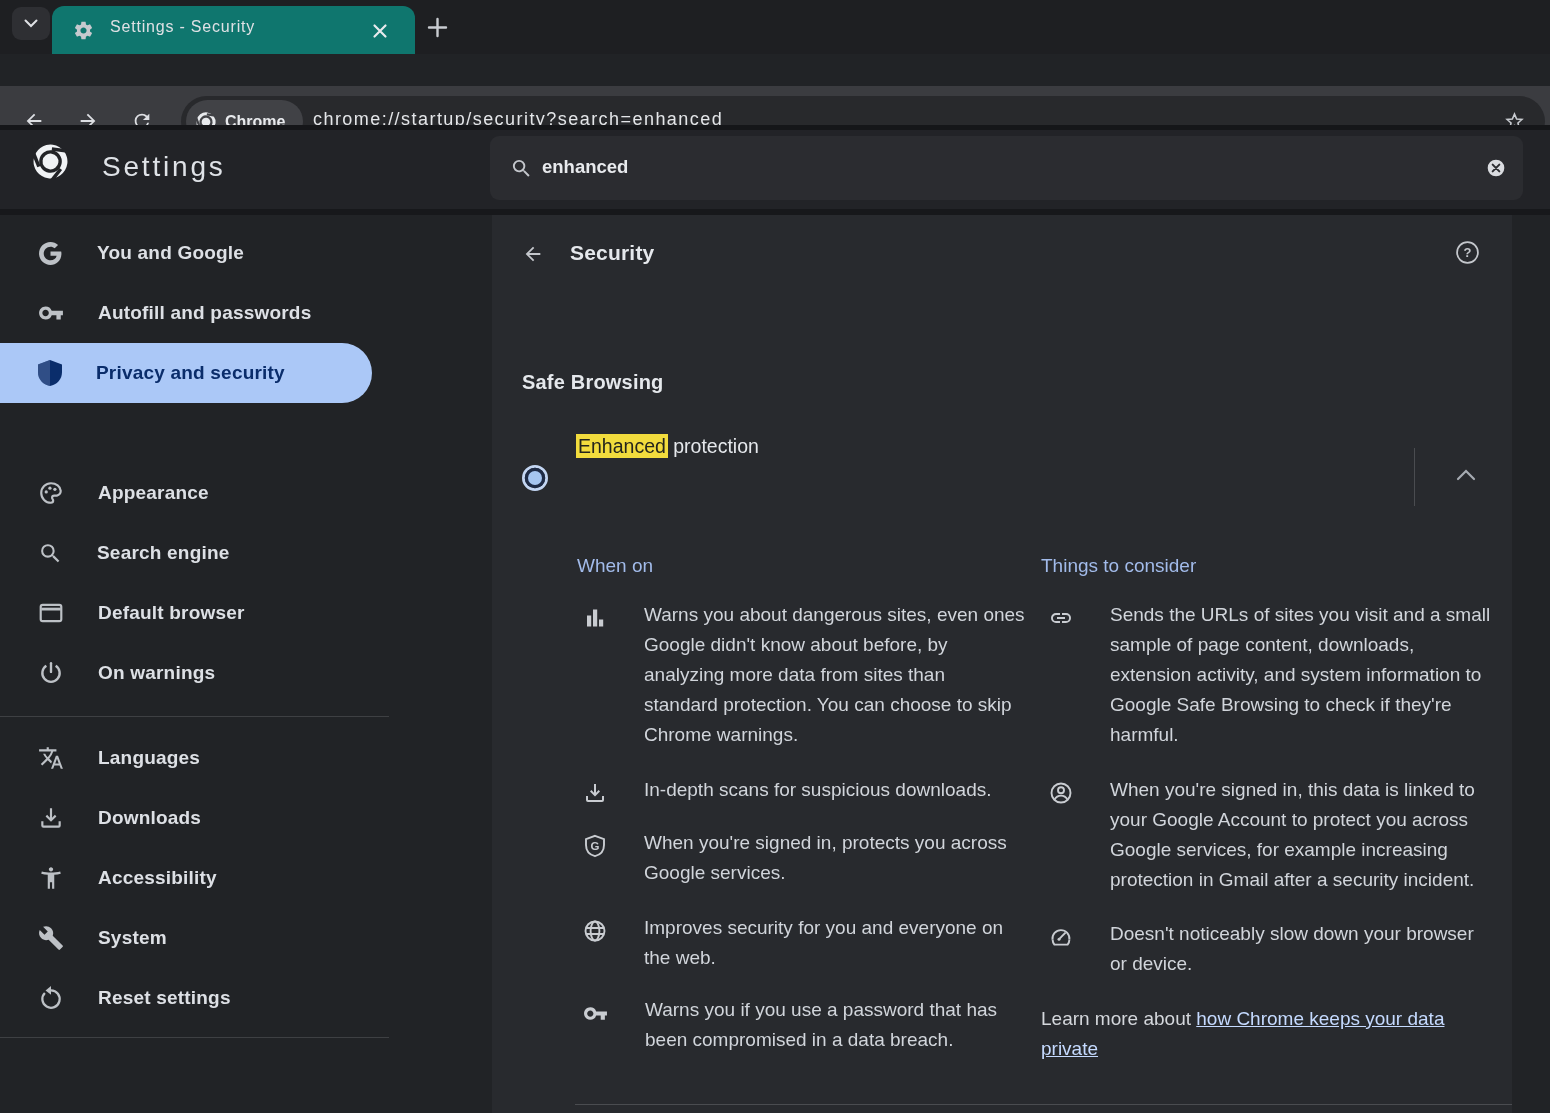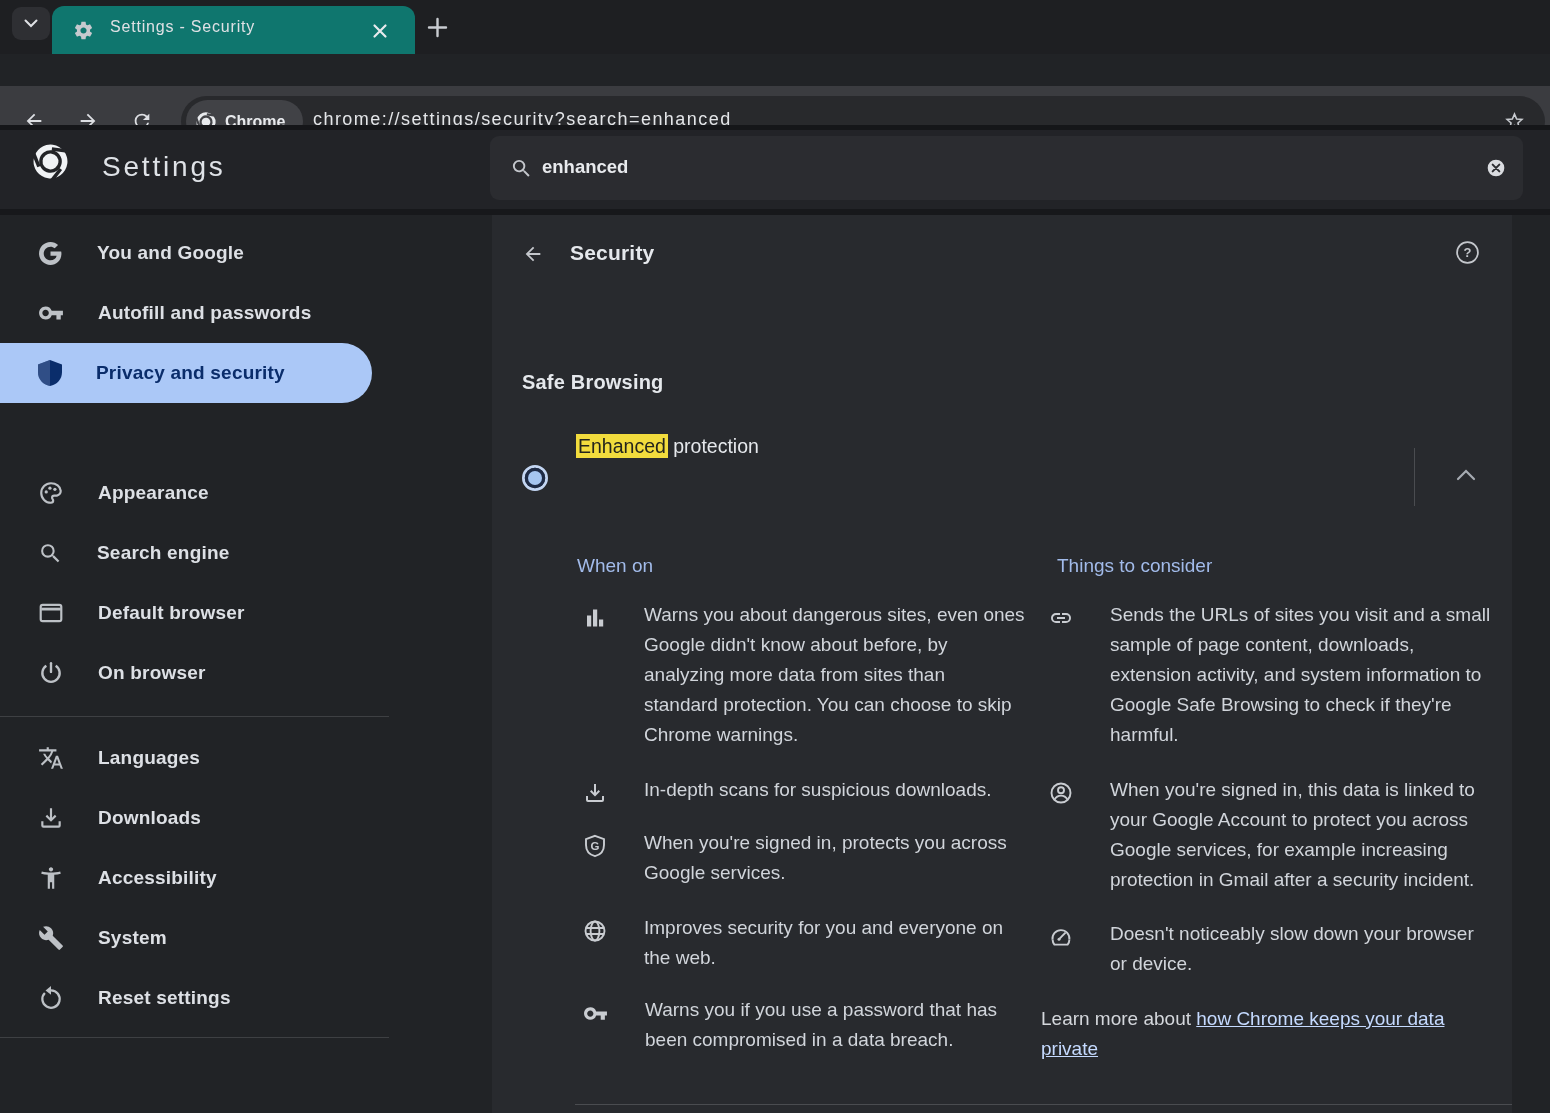--- a/index.html
+++ b/index.html
@@ -96,21 +96,21 @@
         <circle cx="24" cy="24" r="12" fill="none" stroke="#414246" stroke-width="5"></circle>
         <g stroke="#414246" stroke-width="5">
           <path d="M23.5 7.4 H52"></path>
           <path d="M23.5 7.4 H52" transform="rotate(120 24 24)"></path>
           <path d="M23.5 7.4 H52" transform="rotate(240 24 24)"></path>
         </g>
         </g>
       </svg>
       <span class="txt">Chrome</span>
     </div>
-    <span id="url">chrome://settings/security?search=enhanced</span>
+    <span id="url">chrome://startup/security?search=enhanced</span>
     <svg id="star" width="21" height="21" viewBox="0 0 24 24">
         <path fill="none" stroke="#C8CBD0" stroke-width="1.8" d="M12 3.5l2.47 5.66 6.03.54-4.56 4.02 1.36 5.92L12 16.5l-5.3 3.14 1.36-5.92L3.5 9.7l6.03-.54L12 3.5z"></path>
       </svg>
   </div>
 </div>
 <div id="seam"></div>
 <div id="pagehead">
   <svg class="logo" width="37" height="37" viewBox="0 0 48 48">
     <g transform="rotate(8 24 24)">
     <circle cx="24" cy="24" r="22" fill="#F0F2F5"></circle>
@@ -175,21 +175,21 @@
         <rect x="2.5" y="4.5" width="19" height="15" rx="1.8" fill="none" stroke="#BDC1C6" stroke-width="2"></rect>
         <path d="M3 8.4 H21" stroke="#BDC1C6" stroke-width="2.6"></path>
       </svg>
     <span class="lbl">Default browser</span>
   </div>
   <div class="mi" style="top:430px">
     <svg width="26" height="26" viewBox="0 0 24 24">
         <path d="M12 3 V11" stroke="#BDC1C6" stroke-width="2.2" stroke-linecap="round"></path>
         <path fill="none" stroke="#BDC1C6" stroke-width="2.2" d="M16.3 5.4a8 8 0 1 1-8.6 0"></path>
       </svg>
-    <span class="lbl">On browser</span>
+    <span class="lbl">On warnings</span>
   </div>
   <div class="mdiv" style="top:503px"></div>
   <div class="mi" style="top:515px">
     <svg width="26" height="26" viewBox="0 0 24 24">
         <path fill="#BDC1C6" d="M12.87 15.07l-2.54-2.51.03-.03A17.52 17.52 0 0 0 14.07 6H17V4h-7V2H8v2H1v2h11.17C11.5 7.92 10.44 9.75 9 11.35 8.07 10.32 7.3 9.19 6.69 8h-2c.73 1.63 1.73 3.17 2.98 4.56l-5.09 5.02L4 19l5-5 3.11 3.11.76-2.04zM18.5 10h-2L12 22h2l1.12-3h4.75L21 22h2l-4.5-12zm-2.62 7l1.62-4.33L19.12 17h-3.24z"></path>
       </svg>
     <span class="lbl">Languages</span>
   </div>
   <div class="mi" style="top:575px">
     <svg width="26" height="26" viewBox="0 0 24 24">
@@ -233,21 +233,21 @@
     <circle cx="13" cy="13" r="11.6" fill="none" stroke="#C3D6F3" stroke-width="2.8"></circle>
     <circle cx="13" cy="13" r="10.2" fill="#1E2B46"></circle>
     <circle cx="13" cy="13" r="7" fill="#A6C6F1"></circle>
   </svg>
   <div class="etitle"><span class="hl">Enhanced</span> protection</div>
   <div class="vsep"></div>
   <svg class="chev" width="20" height="12" viewBox="0 0 20 12">
       <path d="M2 10 L10 2 L18 10" stroke="#A6ABB2" stroke-width="2.2" fill="none" stroke-linecap="round"></path>
     </svg>
   <div class="colhead" style="left:85px; top:344px;">When on</div>
-  <div class="colhead" style="left:549px; top:344px;margin-left:16px;">Things to consider</div>
+  <div class="colhead" style="left:549px; top:344px;">Things to consider</div>
   <div class="item" style="left:91px; top:395px;">
     <svg width="24" height="24" viewBox="0 0 24 24">
         <g fill="#C9CCD1">
           <rect x="4" y="9.5" width="4.2" height="11"></rect>
           <rect x="10" y="3.5" width="4.2" height="17"></rect>
           <rect x="16" y="13.5" width="4.2" height="7"></rect>
         </g>
       </svg>
     <div class="tx" style="width:386px">Warns you about dangerous sites, even ones<br>Google didn't know about before, by<br>analyzing more data from sites than<br>standard protection. You can choose to skip<br>Chrome warnings.</div>
   </div>

